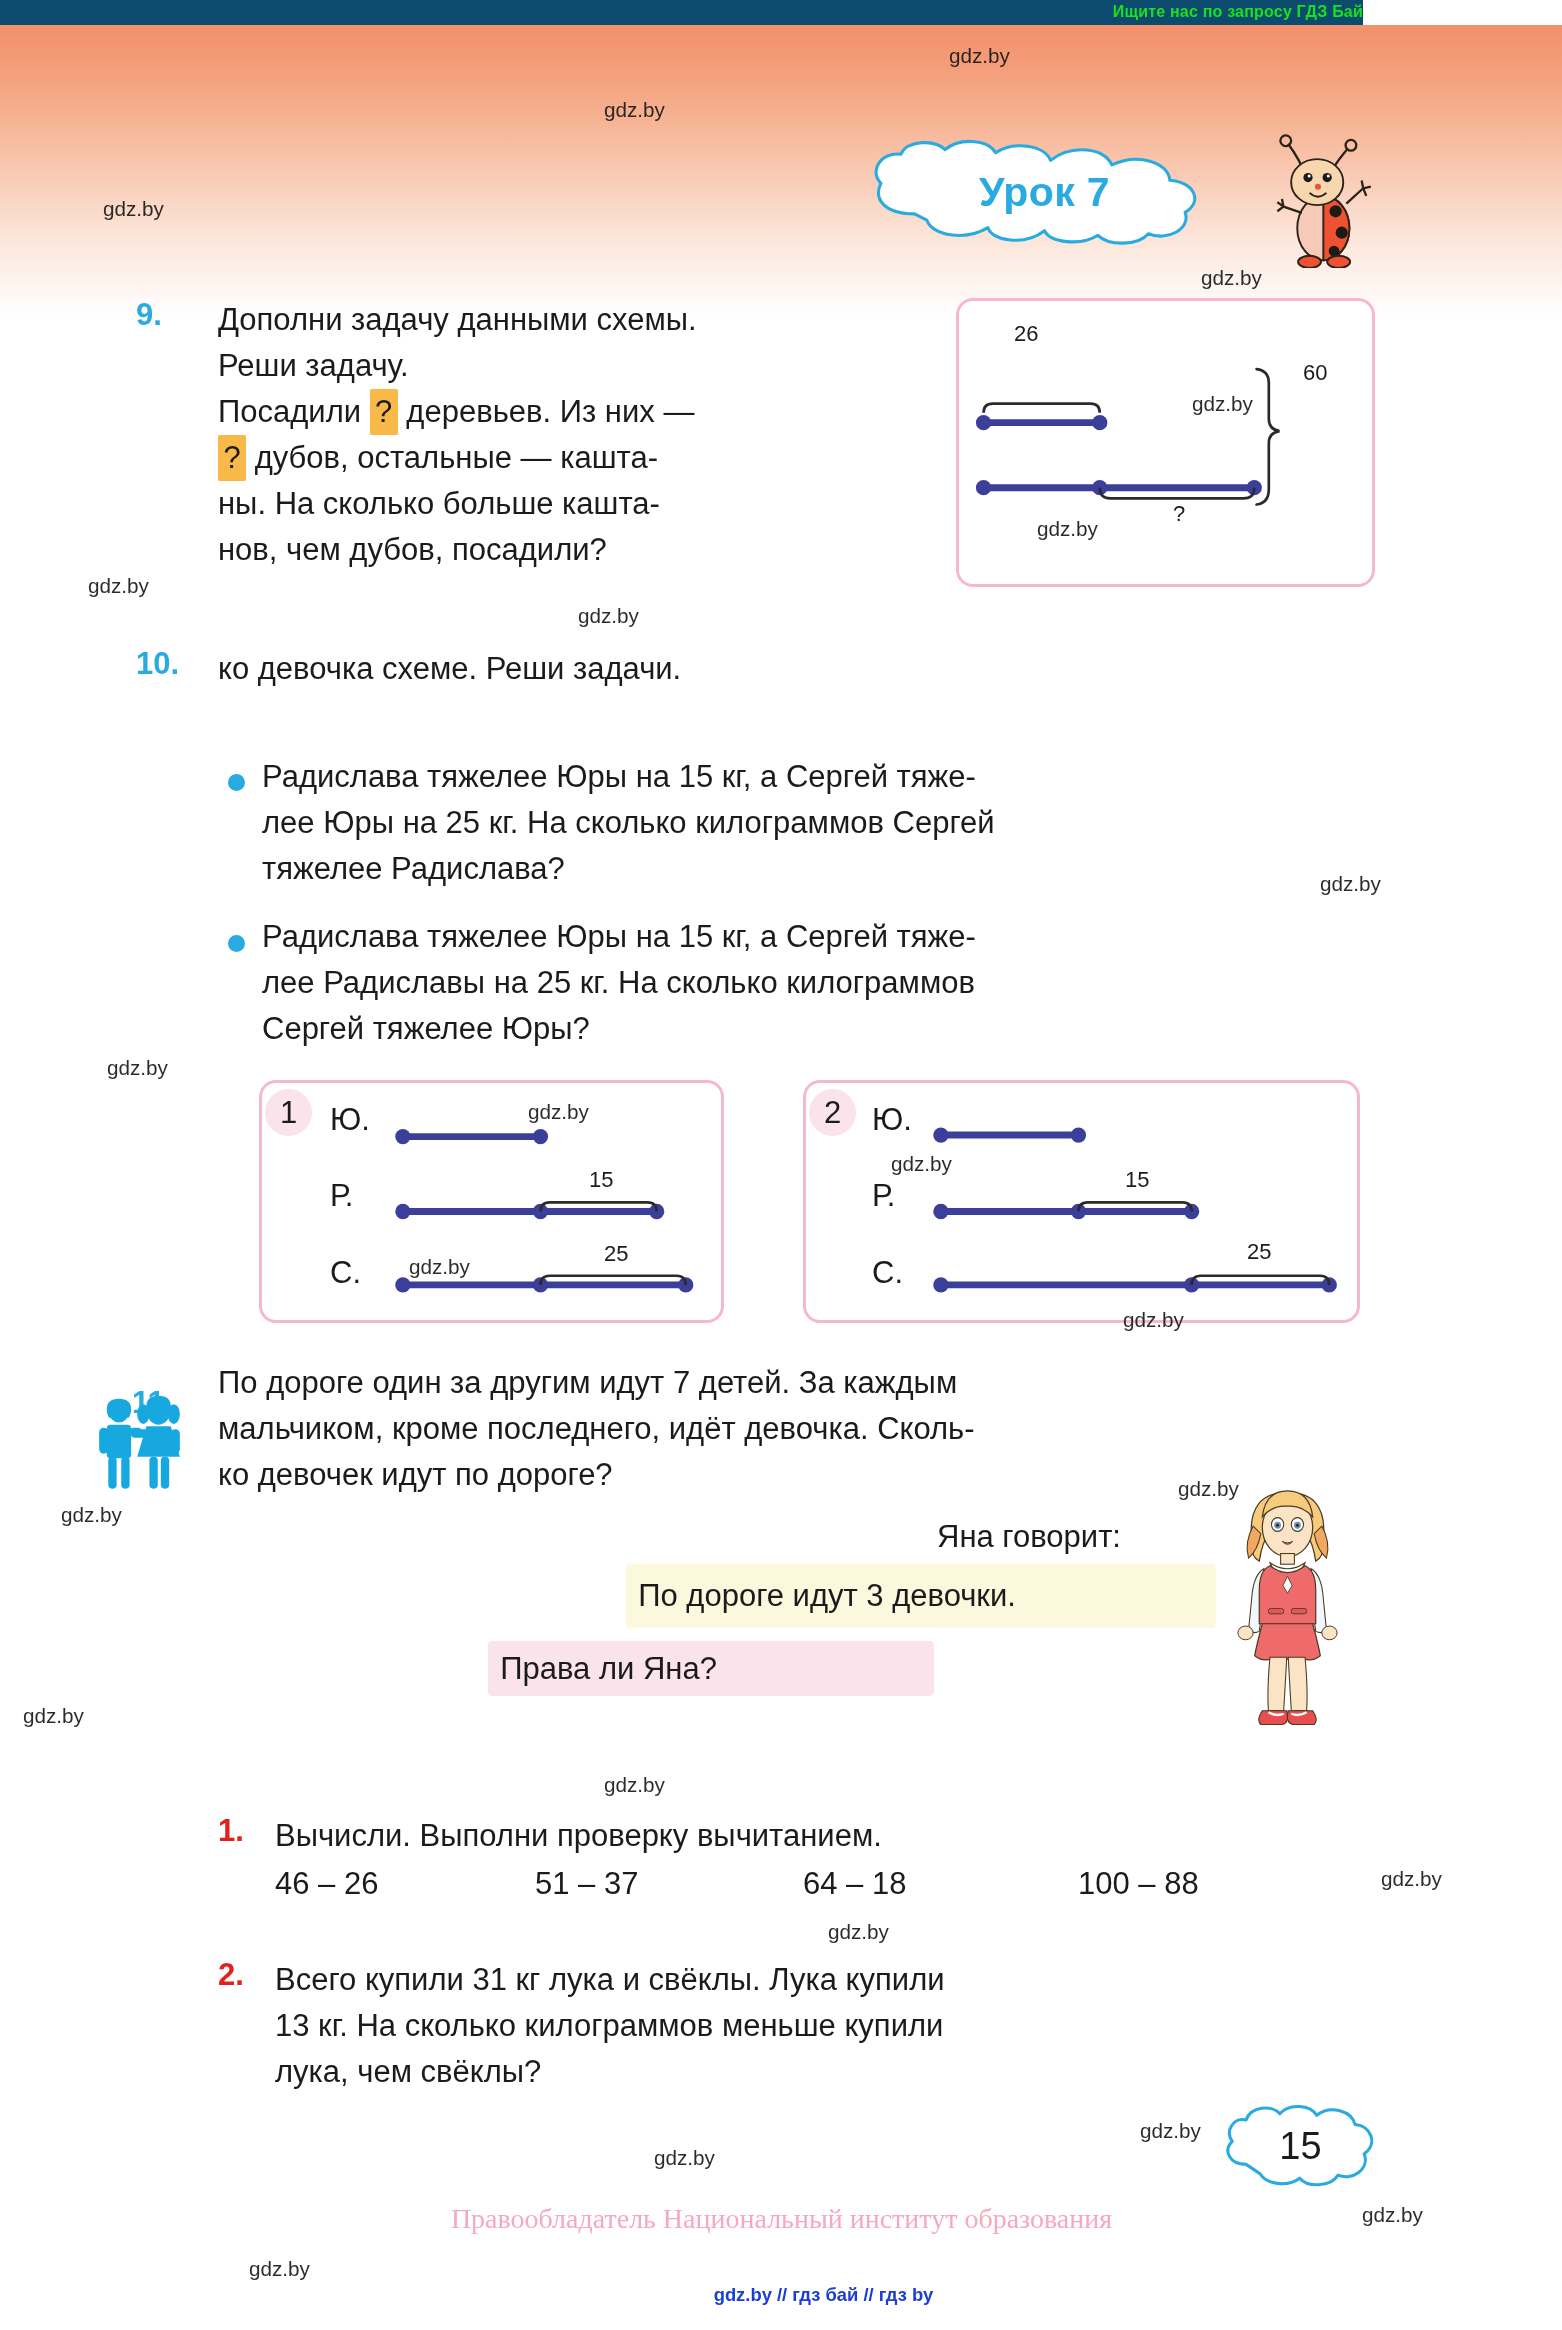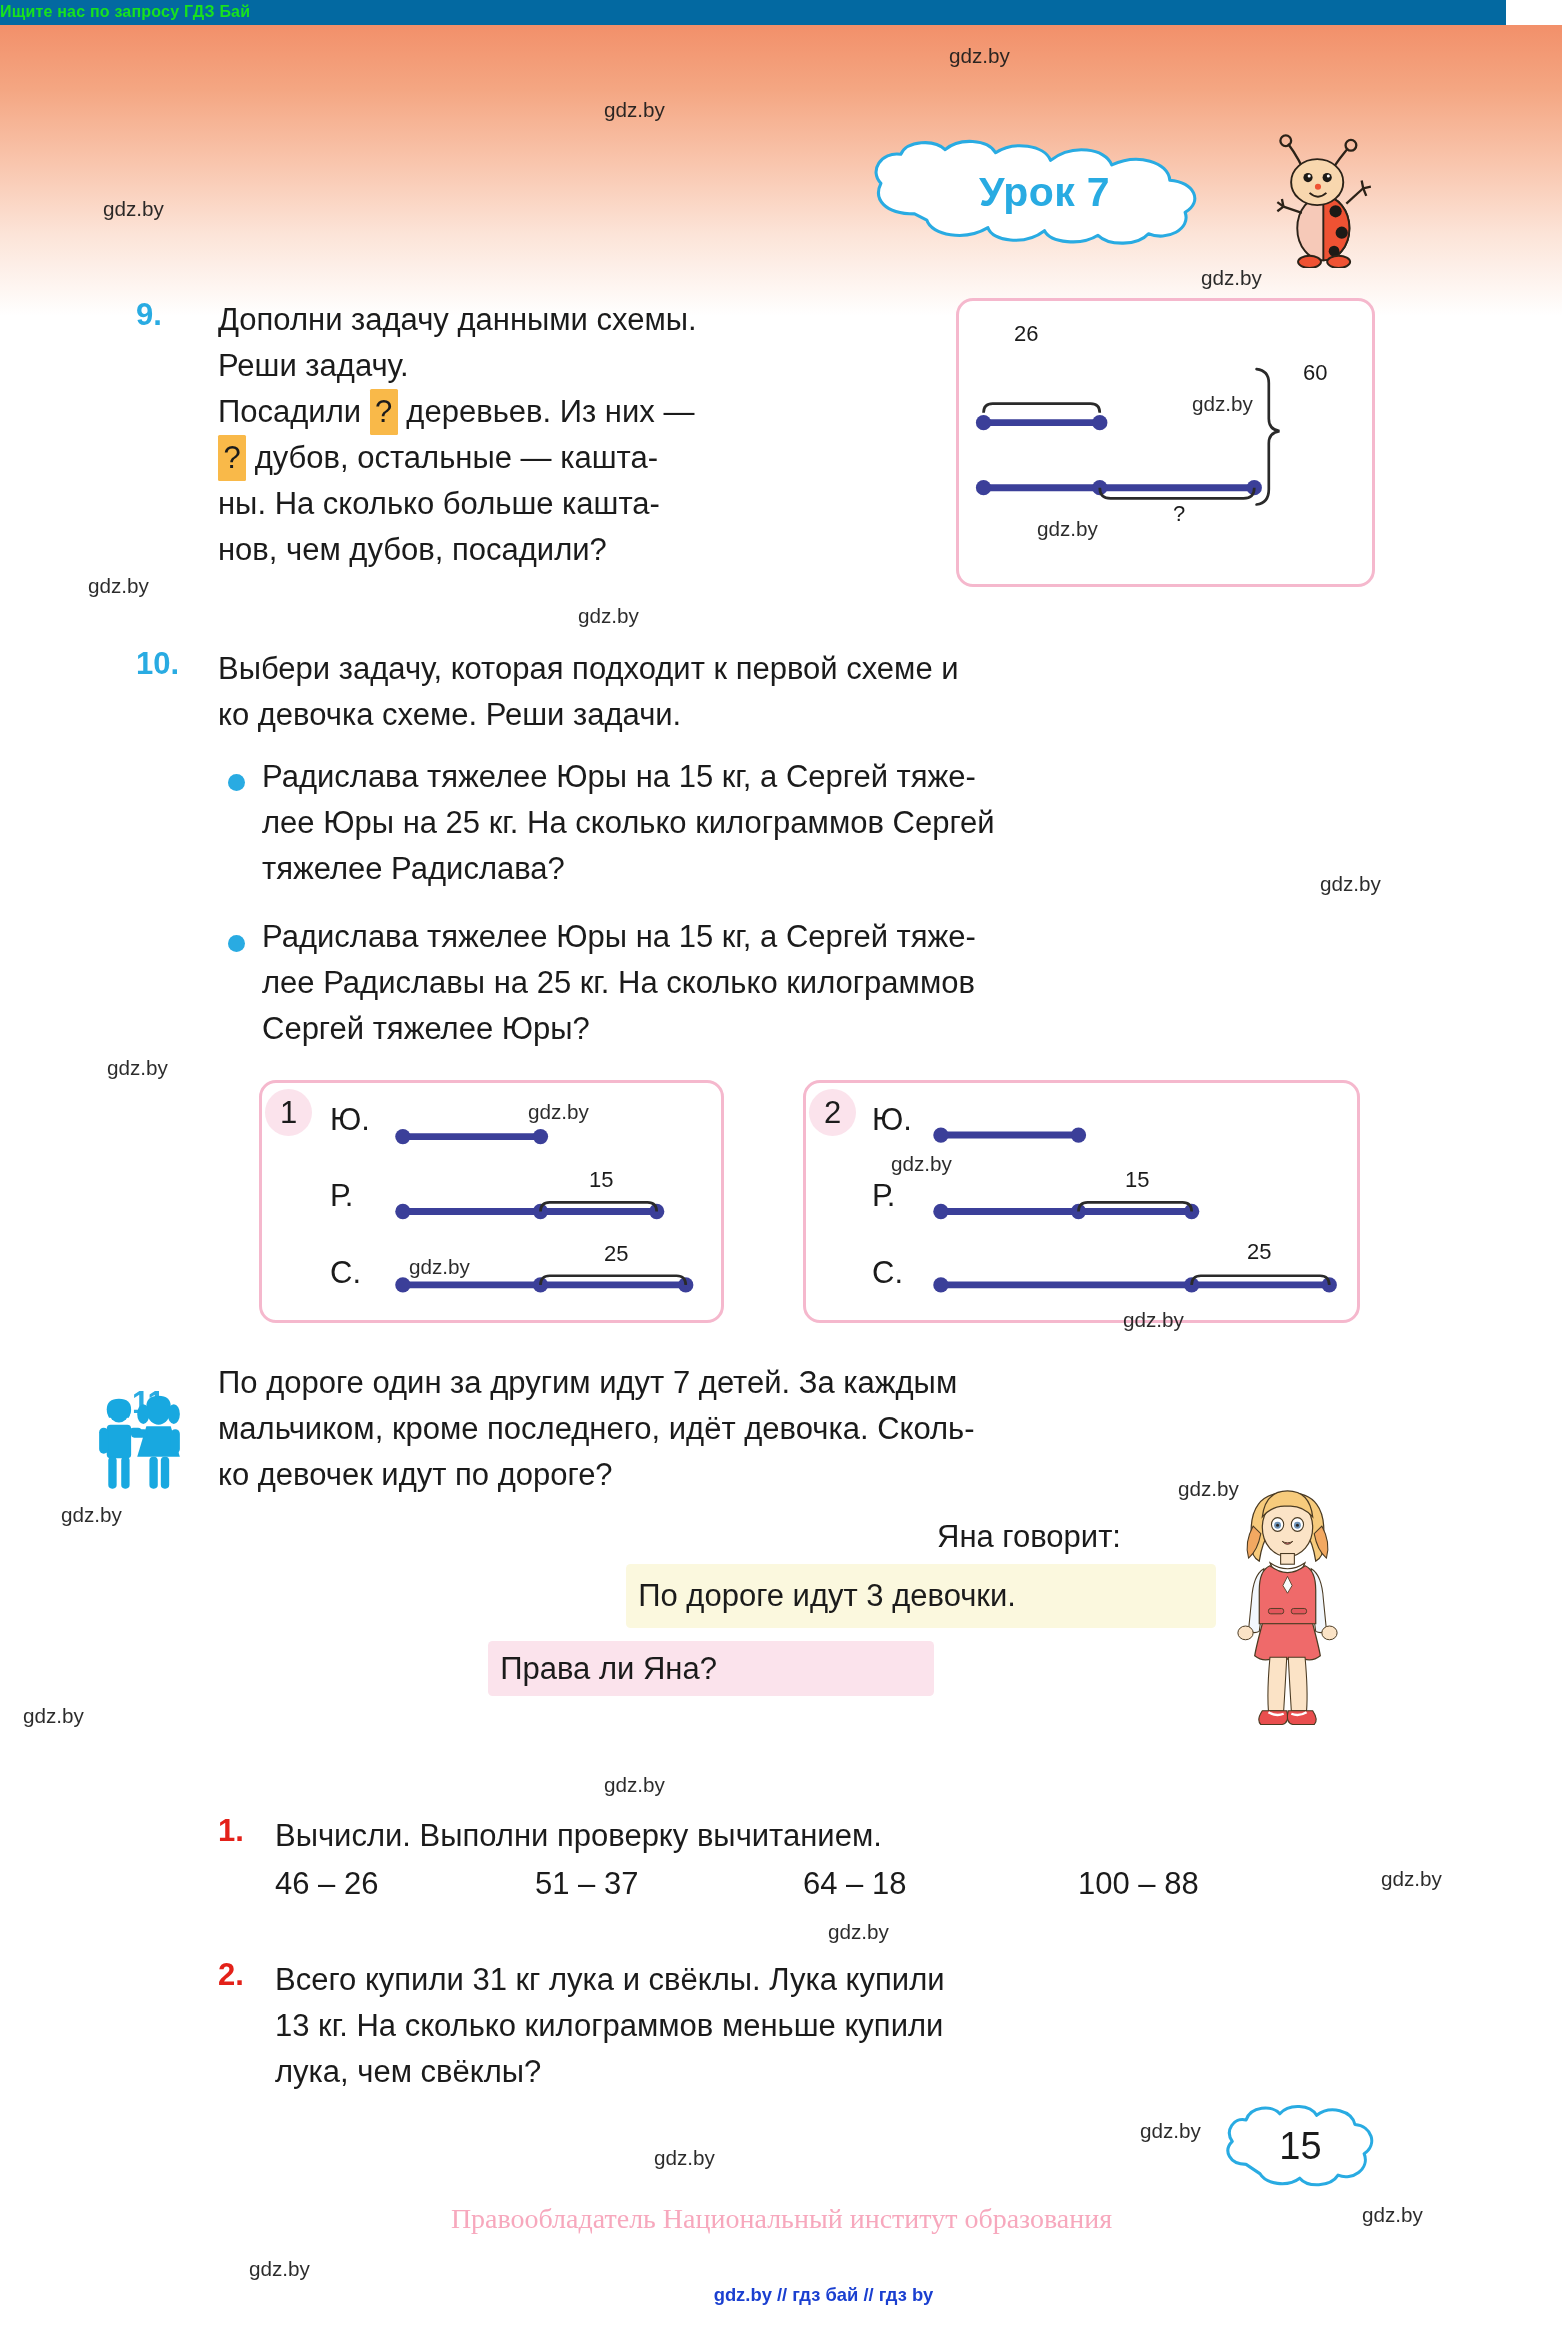--- a/index.html
+++ b/index.html
@@ -10,23 +10,23 @@
     position:relative;
     overflow:hidden;
   }
   
   #gradient-band{
     position:absolute;left:0;top:24.5px;width:1563px;height:291px;
     background:linear-gradient(to bottom,#f2906a 0%,#f4a682 22%,#f9c6ae 48%,#fce4d8 72%,#fff 100%);
     z-index:0;
   }
   #promo-bar{
-    position:absolute;left:0;top:0;width:1506px;height:24.5px;
-    background:#0369a1;z-index:6;
-    display:flex;align-items:center;justify-content:flex-start;
+    position:absolute;left:0;top:0;width:1363px;height:24.5px;
+    background:#0c4a6e;z-index:6;
+    display:flex;align-items:center;justify-content:flex-end;
   }
   #promo-bar .promo-text{
     color:#18e21e;font-weight:bold;font-size:16px;letter-spacing:0.2px;
     font-family:"Liberation Sans", sans-serif;
   }
 
   
   .wm{
     position:absolute;color:#1a1a1a;font-size:20.7px;font-weight:500;
     font-family:"Liberation Sans", sans-serif;z-index:5;white-space:nowrap;
@@ -242,21 +242,20 @@
 
     <path d="M393,93 q16,2 16,18 V158 q0,14 14,16 q-14,2 -14,16 V250 q0,18 -16,20" fill="none" stroke="#2a2a2a" stroke-width="3.5" stroke-linecap="round"></path>
   </svg>
 </div>
 <div class="seg-num" style="left:1014px;top:321px;">26</div>
 <div class="seg-num" style="left:1303px;top:360px;">60</div>
 <div class="seg-num" style="left:1173px;top:501px;">?</div>
 
 <div class="ex-num" style="left:136px;top:646px;">10.</div>
 <div class="ex-text" style="left:218px;top:646px;width:1170px;">
-  <div>Выбери задачу, которая подходит к первой схеме и</div>
   <div>ко девочка схеме. Реши задачи.</div>
 </div>
 
 <div class="bullet-dot" style="left:228px;top:774px;"></div>
 <div class="ex-text" style="left:262px;top:754px;width:1140px;">
   <div>Радислава тяжелее Юры на 15 кг, а Сергей тяже-</div>
   <div>лее Юры на 25 кг. На сколько килограммов Сергей</div>
   <div>тяжелее Радислава?</div>
 </div>
 

